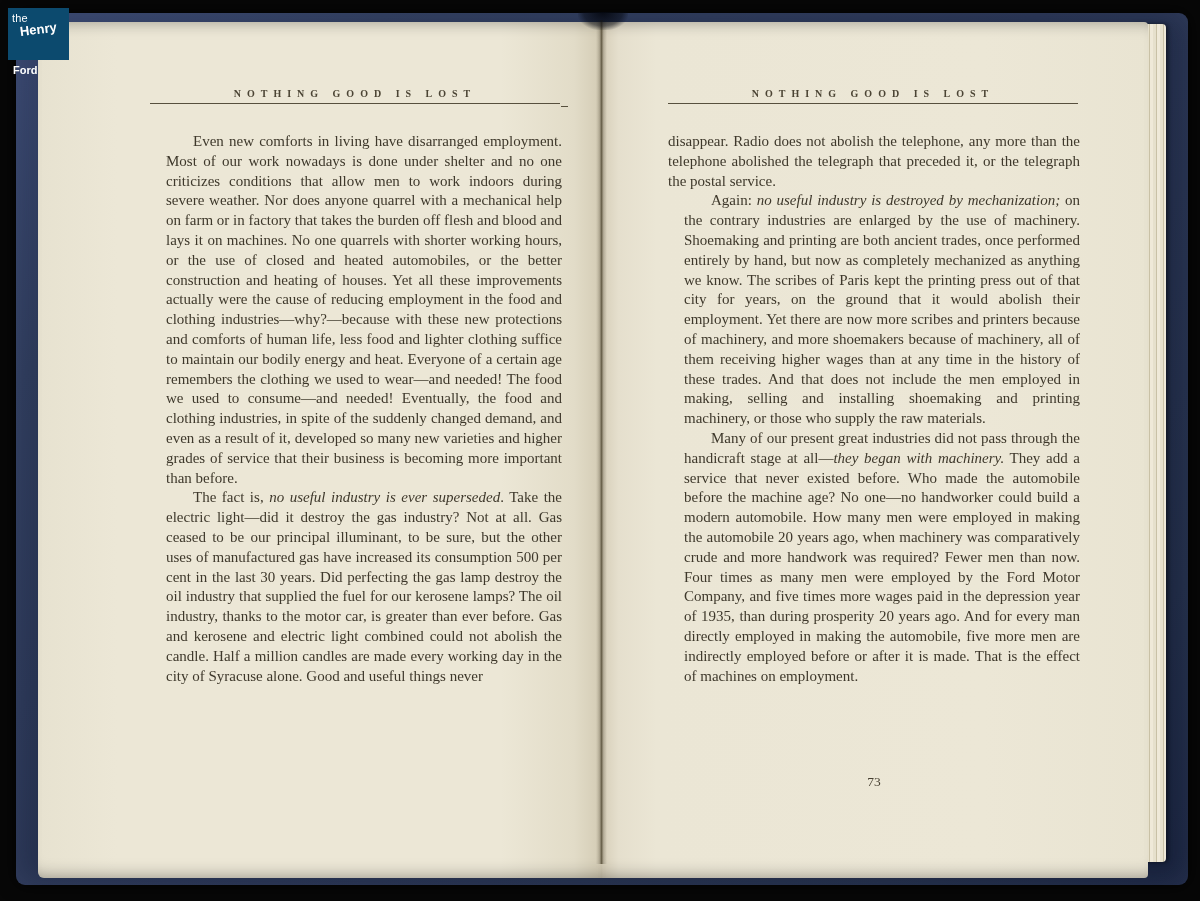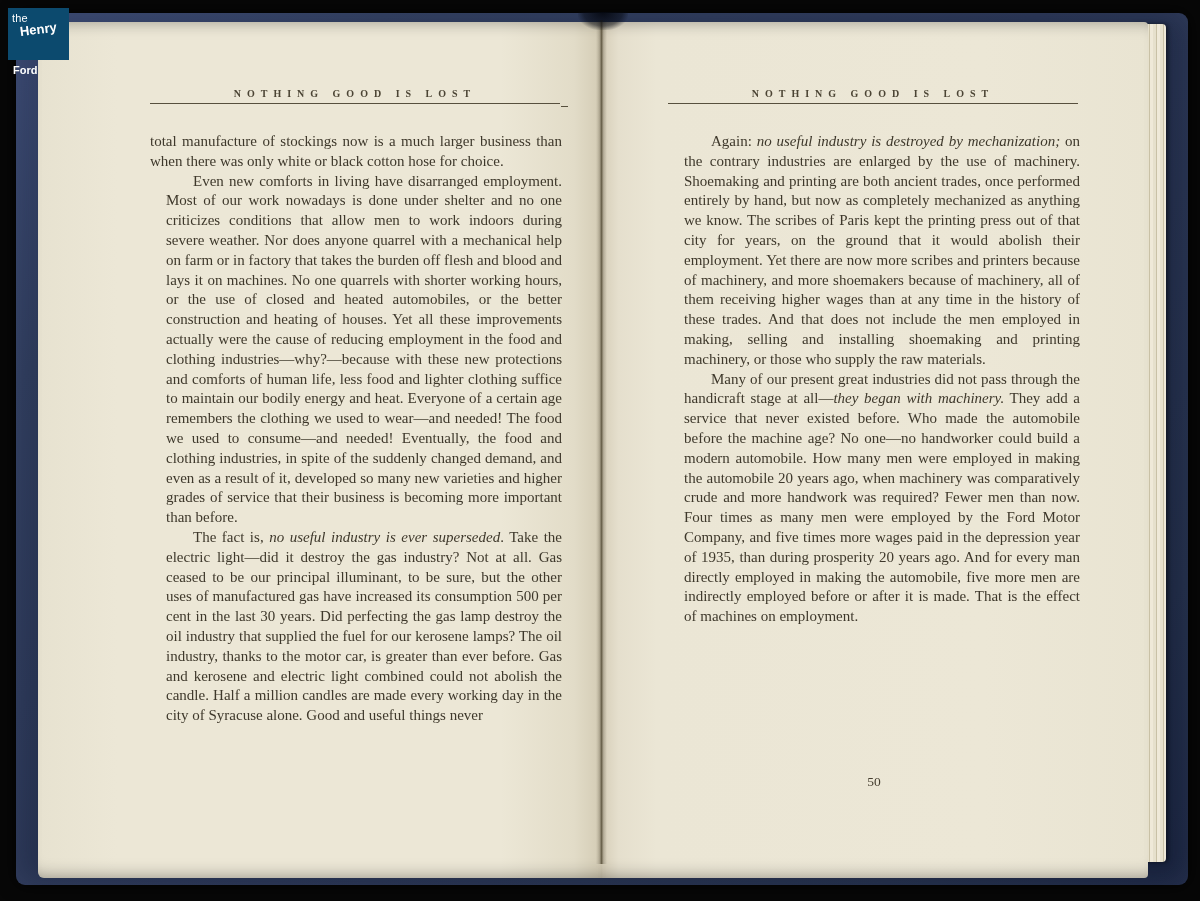--- a/index.html
+++ b/index.html
@@ -63,38 +63,38 @@
   <div class="page page-left">
     <div class="running-head">
       <div class="head-inner">
         <span class="head-title">NOTHING GOOD IS LOST</span>
         <div class="head-rule">
           <span class="end-dash"></span>
         </div>
       </div>
     </div>
     <div class="body-text">
-        <p><span>total manufacture of stockings now is a much larger business than when there was only white or black cotton hose for choice.</span></p>
         <p class="indent"><span>Even new comforts in living have disarranged employment.  Most of our work nowadays is done under shelter and no one criticizes conditions that allow men to work indoors during severe weather.  Nor does anyone quarrel with a mechanical help on farm or in factory that takes the burden off flesh and blood and lays it on machines.  No one quarrels with shorter working hours, or the use of closed and heated automobiles, or the better construction and heating of houses.  Yet all these improvements actually were the cause of reducing employment in the food and clothing industries—why?—because with these new protections and comforts of human life, less food and lighter clothing suffice to maintain our bodily energy and heat.  Everyone of a certain age remembers the clothing we used to wear—and needed!  The food we used to consume—and needed!  Eventually, the food and clothing industries, in spite of the suddenly changed demand, and even as a result of it, developed so many new varieties and higher grades of service that their business is becoming more important than before.</span></p>
         <p class="indent"><span>The fact is, </span><i>no useful industry is ever superseded</i><span>.  Take the electric light—did it destroy the gas industry?  Not at all. Gas ceased to be our principal illuminant, to be sure, but the other uses of manufactured gas have increased its consumption 500 per cent in the last 30 years.  Did perfecting the gas lamp destroy the oil industry that supplied the fuel for our kerosene lamps?  The oil industry, thanks to the motor car, is greater than ever before.  Gas and kerosene and electric light combined could not abolish the candle. Half a million candles are made every working day in the city of Syracuse alone.  Good and useful things never</span></p>
       </div>
   </div>
 
   <div class="page page-right">
     <div class="running-head">
       <div class="head-inner">
         <span class="head-title">NOTHING GOOD IS LOST</span>
         <div class="head-rule"></div>
       </div>
     </div>
     <div class="body-text">
+        <p><span>disappear.  Radio does not abolish the telephone, any more than the telephone abolished the telegraph that preceded it, or the telegraph the postal service.</span></p>
         <p class="indent"><span>Again: </span><i>no useful industry is destroyed by mechanization;</i><span> on the contrary industries are enlarged by the use of machinery. Shoemaking and printing are both ancient trades, once performed entirely by hand, but now as completely mechanized as anything we know.  The scribes of Paris kept the printing press out of that city for years, on the ground that it would abolish their employment.  Yet there are now more scribes and printers because of machinery, and more shoemakers because of machinery, all of them receiving higher wages than at any time in the history of these trades.  And that does not include the men employed in making, selling and installing shoemaking and printing machinery, or those who supply the raw materials.</span></p>
         <p class="indent"><span>Many of our present great industries did not pass through the handicraft stage at all—</span><i>they began with machinery.</i><span> They add a service that never existed before.  Who made the automobile before the machine age?  No one—no handworker could build a modern automobile.  How many men were employed in making the automobile 20 years ago, when machinery was comparatively crude and more handwork was required?  Fewer men than now.  Four times as many men were employed by the Ford Motor Company, and five times more wages paid in the depression year of 1935, than during prosperity 20 years ago.  And for every man directly employed in making the automobile, five more men are indirectly employed before or after it is made. That is the effect of machines on employment.</span></p>
       </div>
-    <div class="folio">50</div>
+    <div class="folio">73</div>
   </div>
 
   <div class="gutter"></div>
   <div class="spine-dip"></div>
 
   <div class="hf-logo">
     <span class="hf-the">the</span>
     <span class="hf-henry">Henry</span>
     <span class="hf-ford">Ford</span>
   </div>

